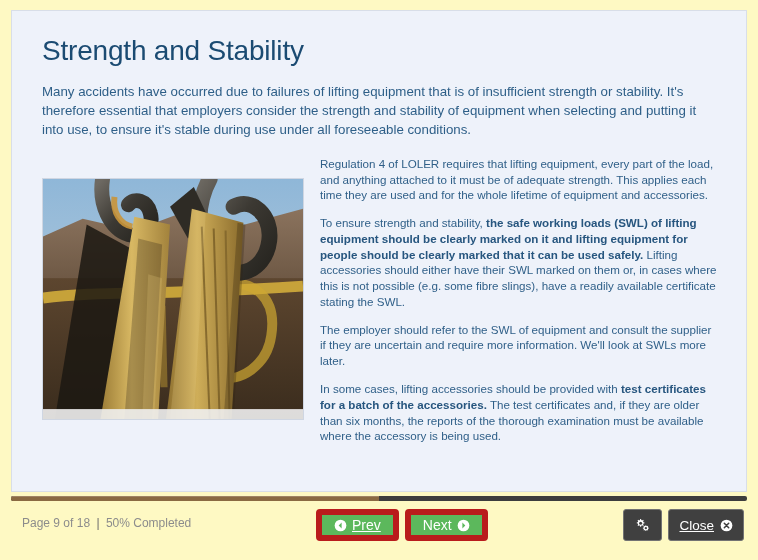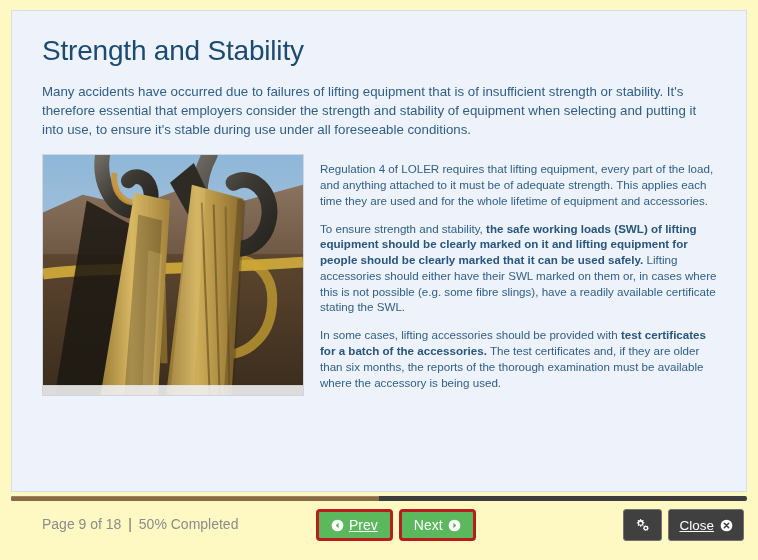--- a/index.html
+++ b/index.html
@@ -122,42 +122,41 @@
     height: 56px;
     display: flex;
     align-items: center;
   }
 
   .status-text {
     position: absolute;
     left: 22px;
     top: 12px;
     color: #8c8c8c;
-    font-size: 14px;
+    font-size: 12px;
     white-space: nowrap;
-    margin-left: 20px;
   }
   .status-sep { padding: 0 3px; color: #6e6e6e; }
 
   .nav-group {
     position: absolute;
     left: 316px;
     top: 5px;
     display: flex;
     gap: 6px;
   }
 
   .nav-btn {
     display: inline-flex;
     align-items: center;
     gap: 5px;
     height: 32px;
     padding: 0 12px;
     background: #5cb85c;
-    border: 3px solid #b91c1c;
+    border: 6px solid #b91c1c;
     border-radius: 4px;
     color: #ffffff;
     font-size: 14px;
     cursor: pointer;
     box-sizing: border-box;
     text-decoration: none;
     user-select: none;
   }
   .nav-btn .lbl { text-decoration: underline; }
   .nav-btn.next .lbl { text-decoration: none; }
@@ -266,20 +265,21 @@
               <path d="M196 44 L204 46 L192 242 L182 242 Z" fill="#33260f" opacity="0.3"></path>
 
               <rect x="0" y="232" width="262" height="10" fill="#efefef" opacity="0.9"></rect>
             </svg>
           </div>
         </div>
 
         <div class="text-col">
           <p>Regulation 4 of LOLER requires that lifting equipment, every part of the load, and anything attached to it must be of adequate strength. This applies each time they are used and for the whole lifetime of equipment and accessories.</p>
           <p>To ensure strength and stability, <b>the safe working loads (SWL) of lifting equipment should be clearly marked on it and lifting equipment for people should be clearly marked that it can be used safely.</b> Lifting accessories should either have their SWL marked on them or, in cases where this is not possible (e.g. some fibre slings), have a readily available certificate stating the SWL.</p>
+          <p>The employer should refer to the SWL of equipment and consult the supplier if they are uncertain and require more information. We'll look at SWLs more later.</p>
           <p>In some cases, lifting accessories should be provided with <b>test certificates for a batch of the accessories.</b> The test certificates and, if they are older than six months, the reports of the thorough examination must be available where the accessory is being used.</p>
         </div>
 
       </div>
     </div>
   </div>
 
   <div class="progress-track">
     <div class="progress-fill" style="width: 50%;"></div>
   </div>

